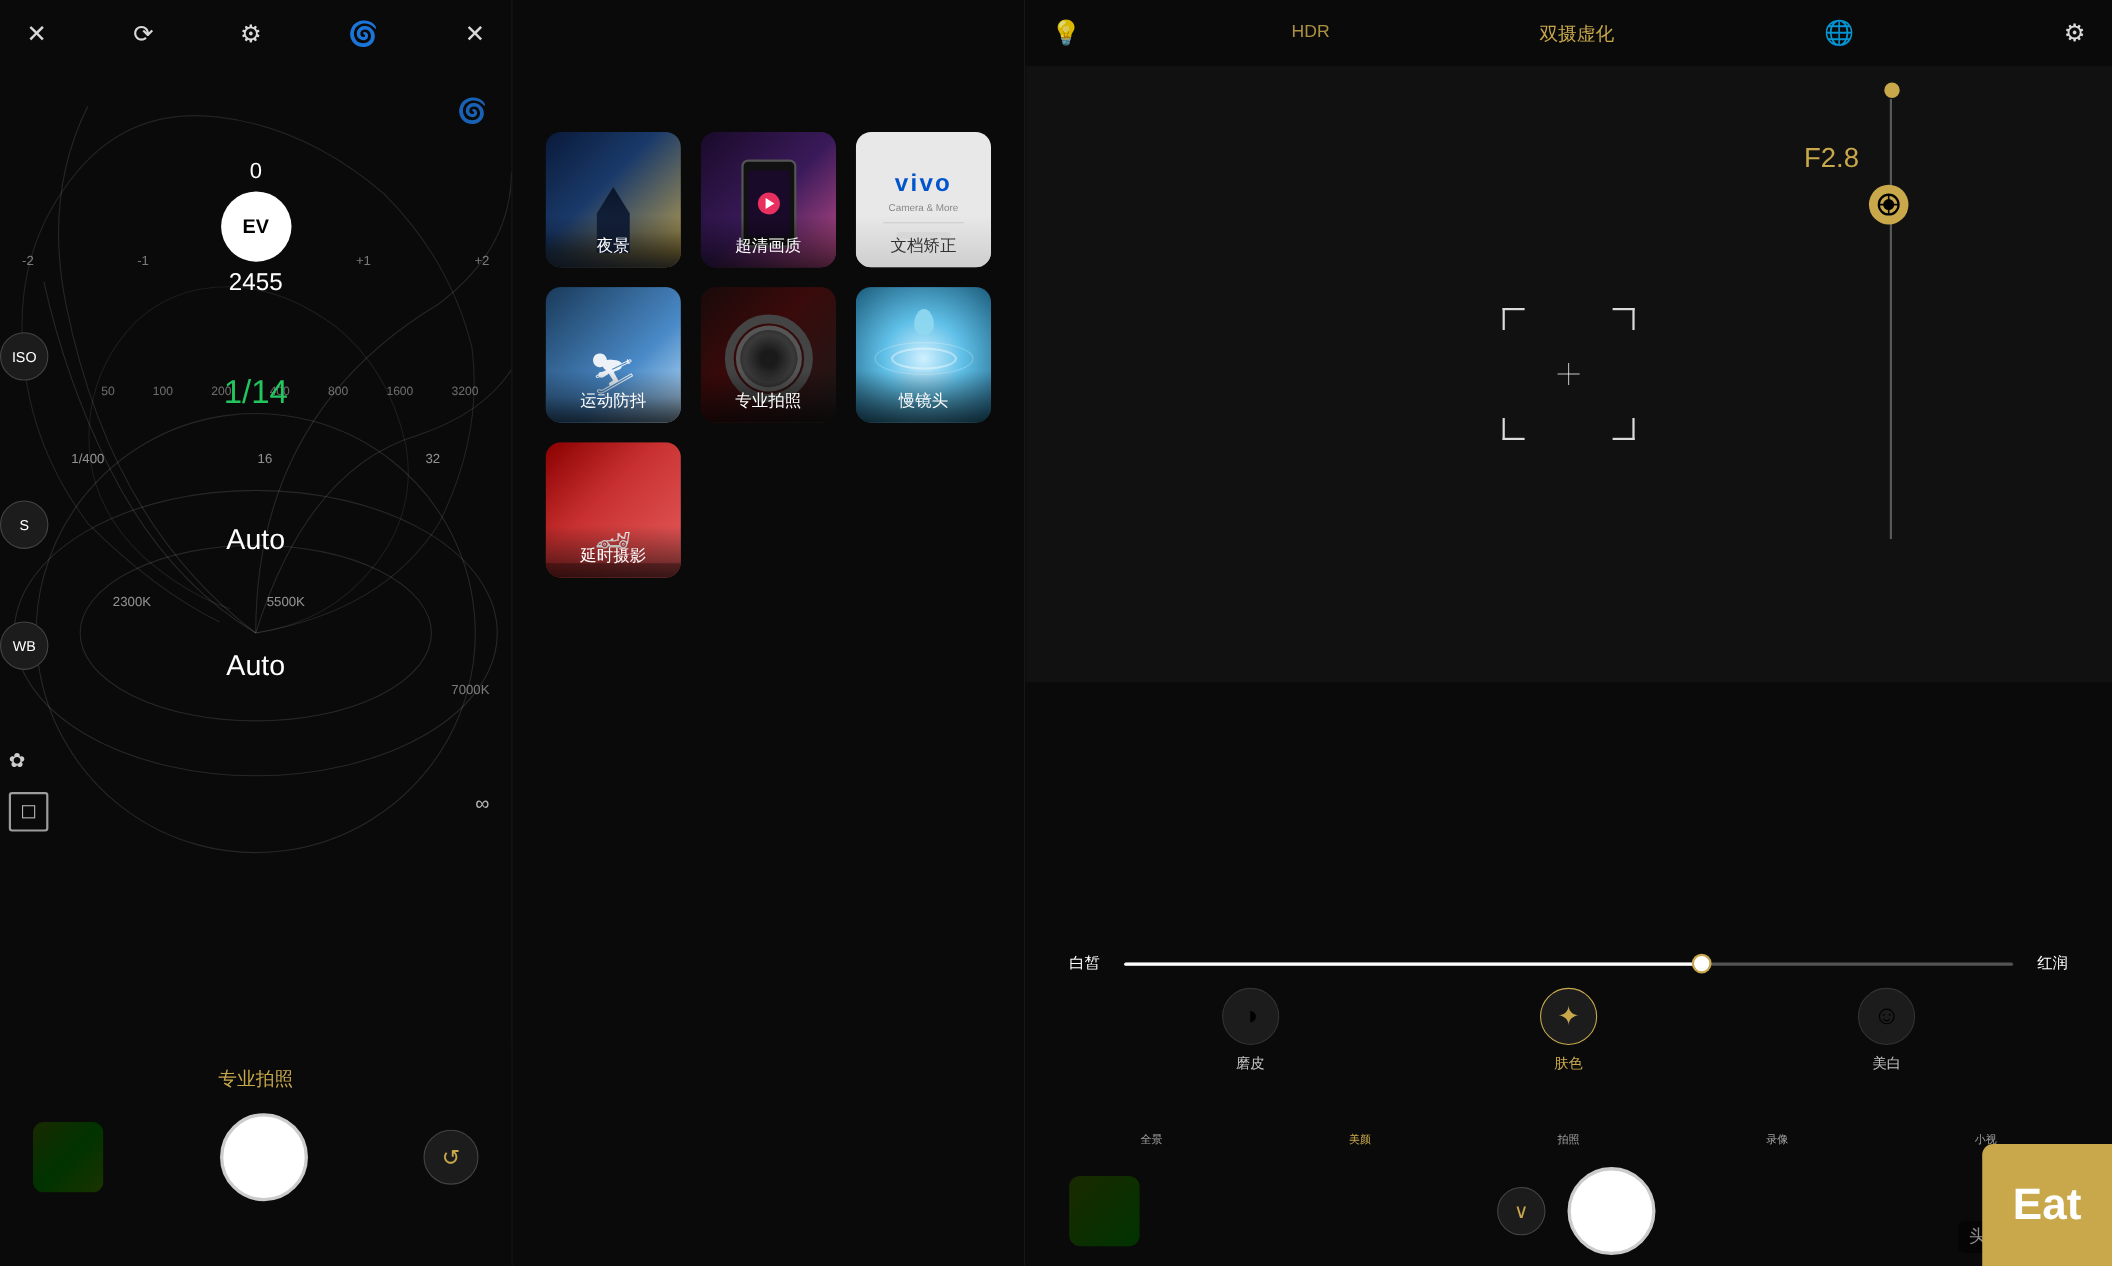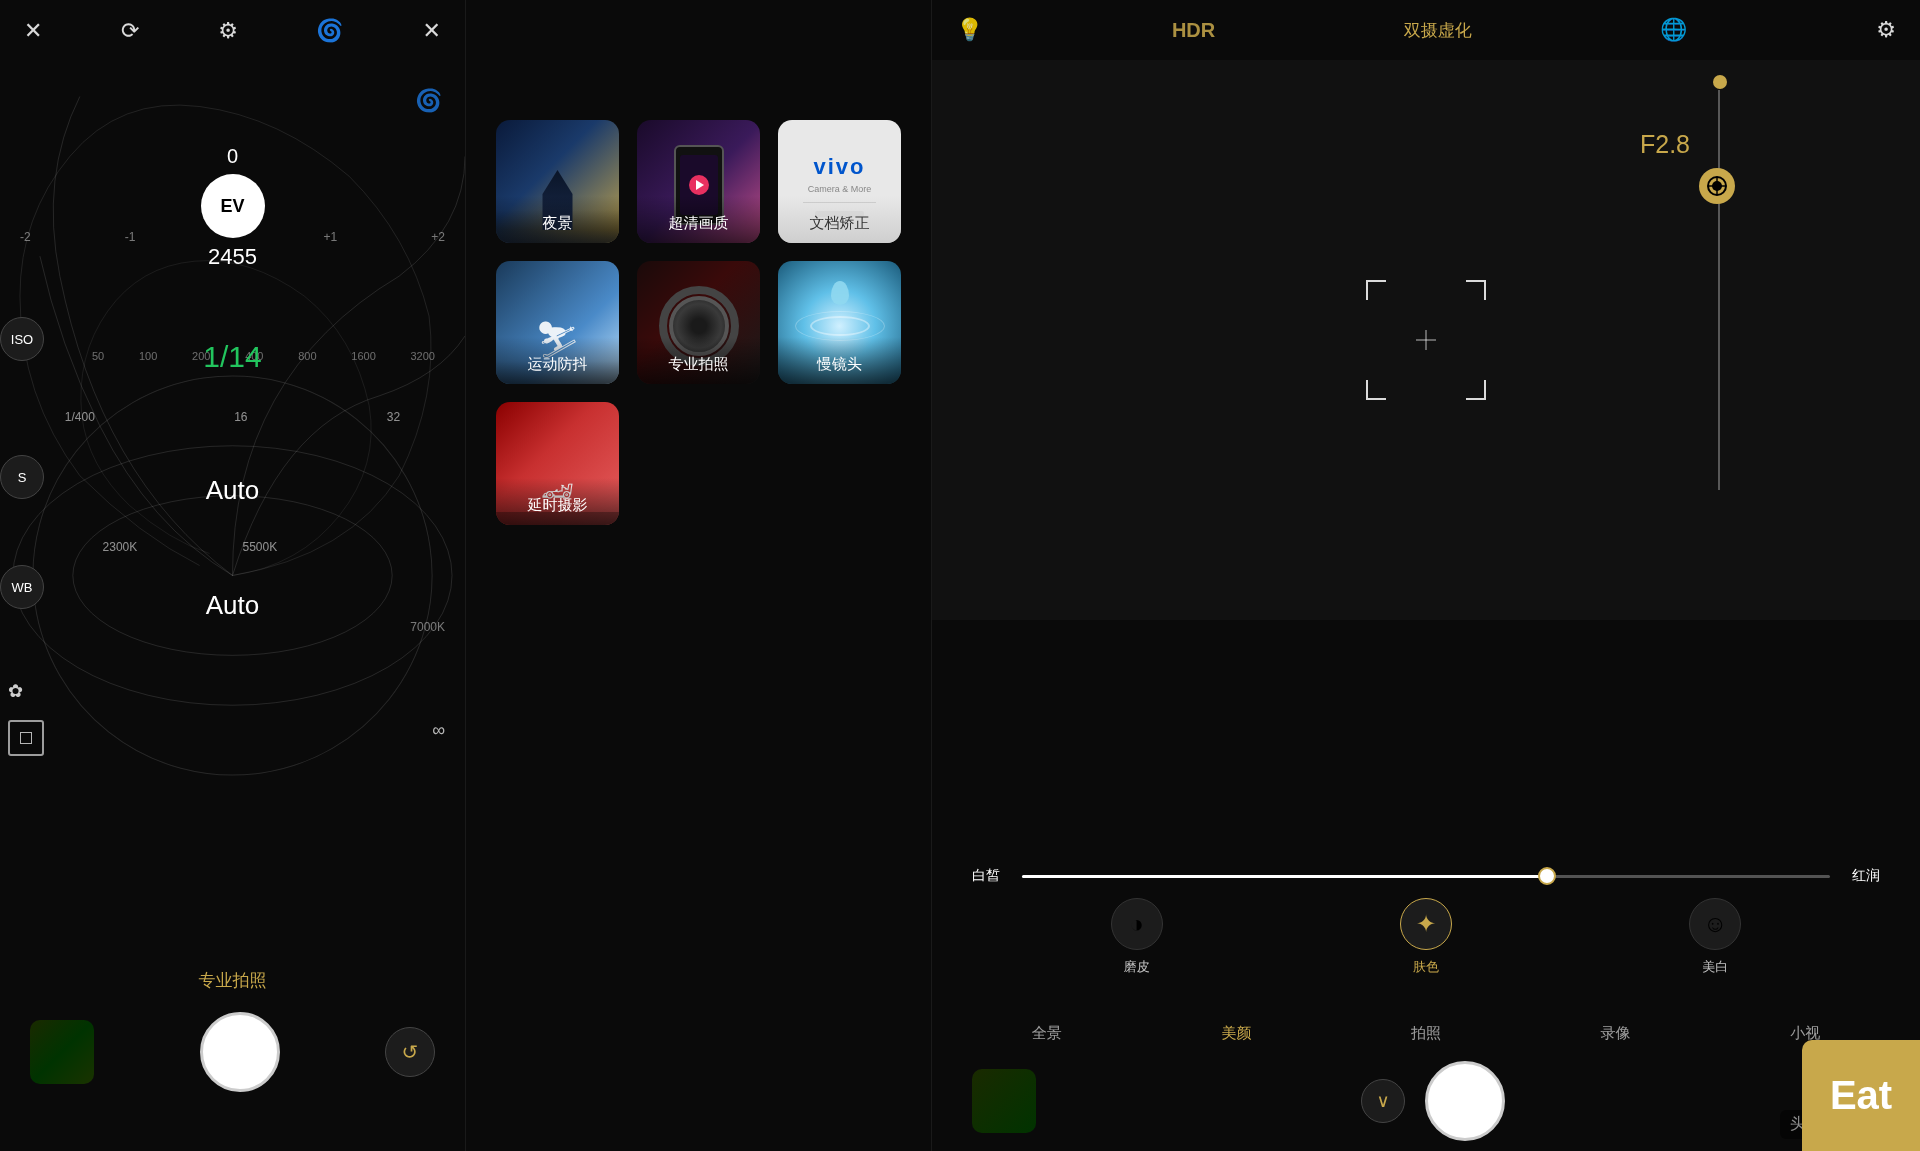--- a/index.html
+++ b/index.html
@@ -128,21 +128,21 @@
       border: 1.5px solid #444;
       display: flex;
       align-items: center;
       justify-content: center;
       color: #fff;
       font-size: 13px;
       cursor: pointer;
     }
     .iso-btn {
       position: absolute;
-      left: 0; top: 317px;
+      left: 0; top: 302px;
       z-index: 10;
     }
 
     
     .auto-section {
       position: absolute;
       left: 50%;
       transform: translateX(-50%);
       text-align: center;
       z-index: 10;
@@ -521,21 +521,21 @@
     .mode-tabs {
       position: absolute;
       bottom: 100px; left: 0; right: 0;
       display: flex;
       justify-content: space-around;
       padding: 0 20px;
       z-index: 20;
     }
     .mode-tab {
       color: rgba(255,255,255,0.6);
-      font-size: 15px;
+      font-size: 10px;
       cursor: pointer;
       padding: 8px 12px;
     }
     .mode-tab.active {
       color: #c8a84b;
     }
 
     
     .dual-bottom {
       position: absolute;
@@ -882,21 +882,21 @@
       <div class="mode-card-label">延时摄影</div>
     </div>
 
   </div>
 </div>
 
 <div class="panel-dual">
 
   <div class="dual-top-bar">
     <span class="dual-top-icon">💡</span>
-    <span class="dual-top-icon" style="color:#c8a84b;font-weight:700;font-size:20px;">HDR</span>
+    <span class="dual-top-icon" style="color:#c8a84b;font-weight:400;font-size:16px;">HDR</span>
     <span class="dual-mode-label">双摄虚化</span>
     <span class="dual-top-icon">🌐</span>
     <span class="dual-top-icon">⚙</span>
   </div>
 
   <div class="dual-viewfinder">
 
     <div class="focus-frame">
       <div class="focus-corner fc-tl"></div>
       <div class="focus-corner fc-tr"></div>

